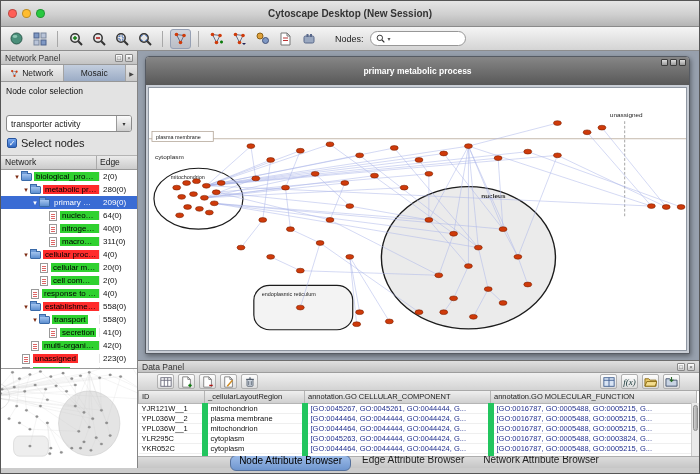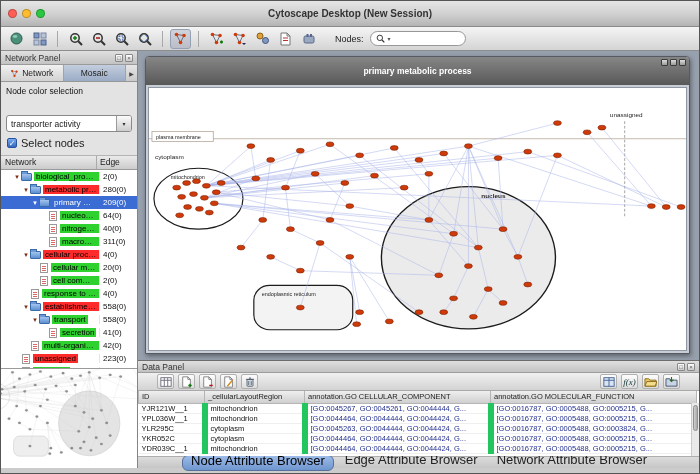--- a/index.html
+++ b/index.html
@@ -97,21 +97,21 @@
   .dp-spacer{flex:1}
   .fx{font-family:"Liberation Serif",serif;font-style:italic;font-size:9px;color:#133}
   .dtable{flex:1;background:#fff;overflow:hidden;position:relative}
   table{border-collapse:collapse;width:100%;table-layout:fixed;font-size:7.5px}
   th{background:linear-gradient(#efefef,#cfcfcf);border:1px solid #b5b5b5;border-top:none;font-weight:normal;height:12px;overflow:hidden;white-space:nowrap;text-overflow:ellipsis;padding:0 3px;text-align:left;color:#222}
   td{border-right:6px solid #22c55e;border-bottom:1px solid #efefef;height:9px;padding:0 3px;white-space:nowrap;overflow:hidden;text-overflow:ellipsis;color:#111}
   td.go{color:#22308e}
   .vscroll{position:absolute;right:0;top:12px;bottom:0;width:8px;background:#e9e9e9;border-left:1px solid #c9c9c9}
   .vthumb{position:absolute;left:1px;right:1px;top:2px;height:26px;background:linear-gradient(90deg,#cfcfcf,#a9a9a9);border:1px solid #8f8f8f;border-radius:3px}
   .dp-tabs{height:12px;display:flex;align-items:center;justify-content:center;gap:3px;background:linear-gradient(#dcdcdc,#c6c6c6);border-top:1px solid #aeaeae}
-  .dp-tab{font-size:13px;padding:0 8px;height:16px;line-height:10px;border-radius:6px;color:#222}
+  .dp-tab{font-size:10px;padding:0 8px;height:16px;line-height:10px;border-radius:6px;color:#222}
   .dp-tab.active{background:linear-gradient(#9cbbe8,#6f96cf);border:1px solid #55719c;color:#000}
 
   
   .statusbar{height:15px;background:linear-gradient(#e3e3e3,#c2c2c2);border-top:1px solid #8a8a8a;display:flex;align-items:center;font-size:8px;color:#222;padding:0 8px;gap:26px;position:relative}
   .grip{position:absolute;right:1px;bottom:1px;width:12px;height:12px;background:repeating-linear-gradient(135deg,transparent 0 2px,#9a9a9a 2px 3px)}
 </style>
 </head>
 <body>
 
 <svg width="0" height="0" style="position:absolute">
@@ -791,20 +791,26 @@
               </tr>
             </thead>
             <tbody>
                 <tr>
                   <td>YJR121W__1</td>
                   <td>mitochondrion</td>
                   <td class="go">[GO:0045267, GO:0045261, GO:0044444, G...</td>
                   <td class="go">[GO:0016787, GO:0005488, GO:0005215, G...</td>
                 </tr>
                 <tr>
+                  <td>YPL036W__2</td>
+                  <td>plasma membrane</td>
+                  <td class="go">[GO:0044464, GO:0044444, GO:0044424, G...</td>
+                  <td class="go">[GO:0016787, GO:0005488, GO:0005215, G...</td>
+                </tr>
+                <tr>
                   <td>YPL036W__1</td>
                   <td>mitochondrion</td>
                   <td class="go">[GO:0044464, GO:0044444, GO:0044424, G...</td>
                   <td class="go">[GO:0016787, GO:0005488, GO:0005215, G...</td>
                 </tr>
                 <tr>
                   <td>YLR295C</td>
                   <td>cytoplasm</td>
                   <td class="go">[GO:0045263, GO:0044444, GO:0044424, G...</td>
                   <td class="go">[GO:0016787, GO:0005488, GO:0003824, G...</td>

